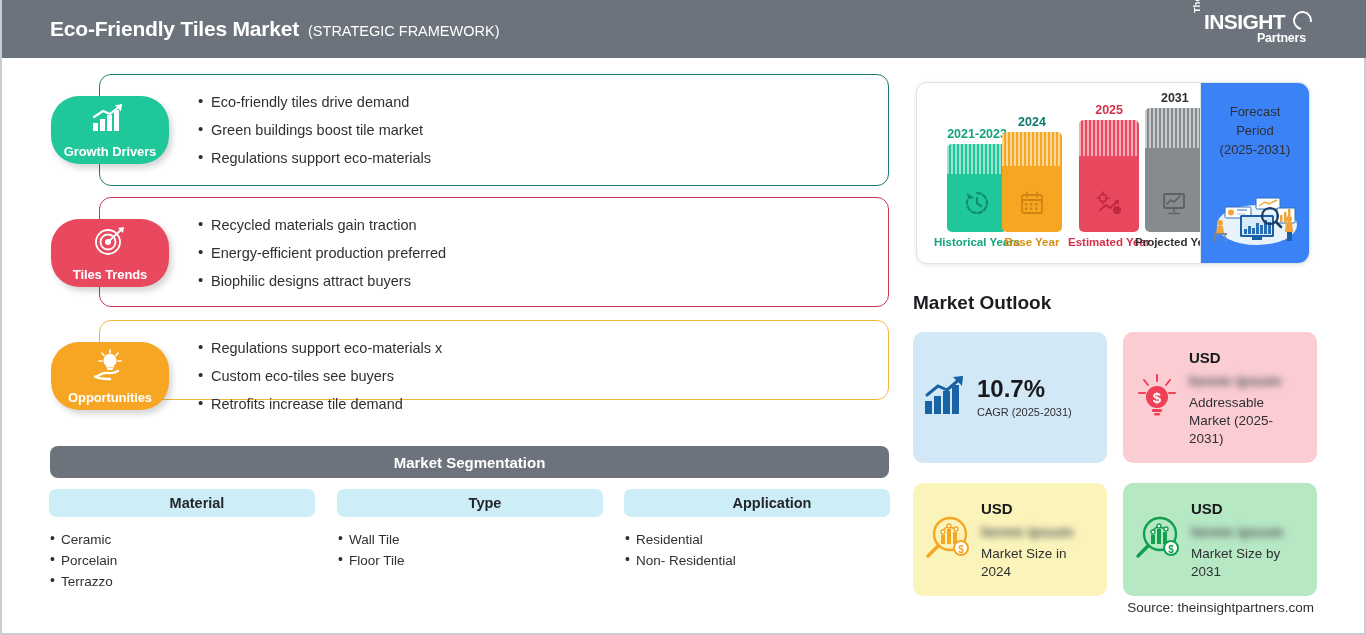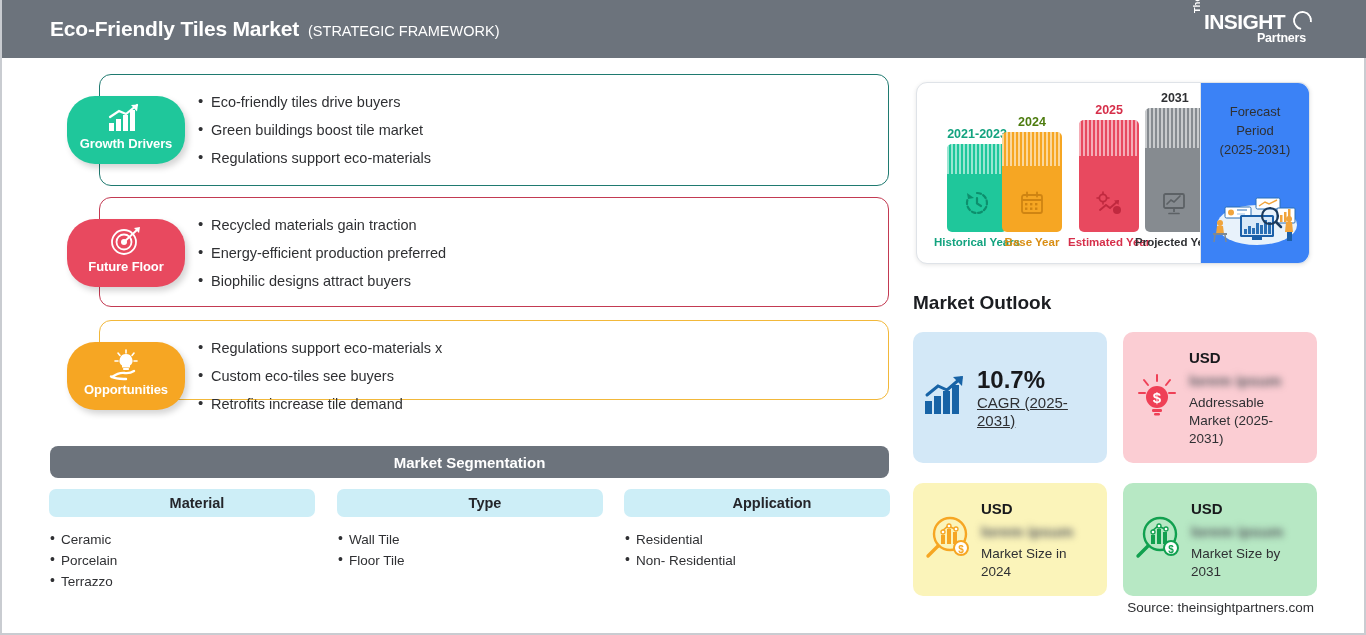--- a/index.html
+++ b/index.html
@@ -77,23 +77,22 @@
     content: "•"; position: absolute; left: 0; top: -1px;
     font-size: 15px; color: #2f3033;
   }
 
   .badge {
     position: absolute;
     width: 118px; height: 68px;
     border-radius: 28px;
     display: flex; flex-direction: column;
     align-items: center; justify-content: flex-end;
-    padding-bottom: 13px;
+    padding-bottom: 5px;
     box-shadow: 3px 4px 6px rgba(0,0,0,0.17);
-    margin-left: 16px;
   }
   .badge-label {
     color: #ffffff; font-size: 13px; font-weight: bold;
     white-space: nowrap; letter-spacing: -0.1px;
   }
   .badge-icon { position: absolute; top: 7px; left: 50%; transform: translateX(-50%); }
   #badge-growth { left: 49px; top: 96px;  background: #1fc79b; }
   #badge-trends { left: 49px; top: 219px; background: #e8495f; }
   #badge-opps   { left: 49px; top: 342px; background: #f6a623; justify-content: flex-end; }
 
@@ -177,21 +176,21 @@
   .ocard { position: absolute; border-radius: 10px; }
   #ocard-cagr { left: 911px; top: 332px; width: 194px; height: 131px; background: #d3e8f7; }
   #ocard-addr { left: 1121px; top: 332px; width: 194px; height: 131px; background: #fbcdd3; }
   #ocard-2024 { left: 911px; top: 483px; width: 194px; height: 113px; background: #fbf4ba; }
   #ocard-2031 { left: 1121px; top: 483px; width: 194px; height: 113px; background: #b7e8c4; }
 
   .ocard-inner { display: flex; height: 100%; align-items: center; padding: 0 10px; }
   .ocard-icon { flex: 0 0 auto; margin-right: 8px; }
   .ocard-text { flex: 1 1 auto; }
   .ocard-big { font-size: 24px; font-weight: bold; color: #18191c; line-height: 28px; }
-  .ocard-sub { font-size: 15px; color: #2f3033; line-height: 18px; text-decoration: underline; }
+  .ocard-sub { font-size: 11px; color: #2f3033; line-height: 18px; }
   .ocard-usd { font-size: 15px; font-weight: bold; color: #18191c; line-height: 21px; }
   .ocard-blur {
     font-size: 15.5px; font-weight: bold; color: #55585e;
     filter: blur(3.6px); line-height: 21px; margin: 2px 0 3px 0;
     user-select: none;
   }
   .ocard-label { font-size: 13.5px; color: #2f3033; line-height: 18px; }
   #source-text {
     position: absolute; right: 50px; top: 600px;
     font-size: 13.5px; color: #2f3033;
@@ -210,21 +209,21 @@
     <div id="logo">
       <span class="logo-the">The</span>
       <span class="logo-insight">INSIGHT</span>
       <span class="logo-arc"></span>
       <span class="logo-partners">Partners</span>
     </div>
   </div>
 
   <div class="drv-box" id="box-growth">
     <ul class="drv-list">
-      <li>Eco-friendly tiles drive buyers</li>
+      <li>Eco-friendly tiles drive demand</li>
       <li>Green buildings boost tile market</li>
       <li>Regulations support eco-materials</li>
     </ul>
   </div>
   <div class="drv-box" id="box-trends">
     <ul class="drv-list">
       <li>Recycled materials gain traction</li>
       <li>Energy-efficient production preferred</li>
       <li>Biophilic designs attract buyers</li>
     </ul>
@@ -254,21 +253,21 @@
   <div class="badge" id="badge-trends">
     <span class="badge-icon">
       <svg width="38" height="30" viewBox="0 0 38 30">
         <circle cx="17" cy="16" r="12" stroke="#fff" stroke-width="1.8" fill="none"></circle>
         <circle cx="17" cy="16" r="7.5" stroke="#fff" stroke-width="1.8" fill="none"></circle>
         <circle cx="17" cy="16" r="3" fill="#fff"></circle>
         <path d="M17 16 L31 3" stroke="#fff" stroke-width="1.9" stroke-linecap="round"></path>
         <path d="M27 2 L33 1 L32 7 Z" fill="#fff"></path>
       </svg>
     </span>
-    <span class="badge-label">Future Floor</span>
+    <span class="badge-label">Tiles Trends</span>
   </div>
 
   <div class="badge" id="badge-opps">
     <span class="badge-icon">
       <svg width="40" height="32" viewBox="0 0 40 32">
         <g stroke="#fff" stroke-width="1.6" stroke-linecap="round">
           <line x1="20" y1="1" x2="20" y2="4"></line>
           <line x1="12" y1="4" x2="14" y2="6.5"></line>
           <line x1="28" y1="4" x2="26" y2="6.5"></line>
           <line x1="9" y1="12" x2="12" y2="12"></line>
@@ -329,21 +328,21 @@
             <path d="M13 3 a10 10 0 1 1 -9.2 6" stroke="#0d8f6d" stroke-width="2.2" fill="none" stroke-linecap="round" stroke-dasharray="4 2.5"></path>
             <path d="M3 3 L4 9 L10 8 Z" fill="#0d8f6d"></path>
             <path d="M13 8 v5.5 l4 2.5" stroke="#0d8f6d" stroke-width="2.2" fill="none" stroke-linecap="round"></path>
           </svg>
         </span>
       </div>
       <div class="fc-cap" style="color:#13a37f">Historical Years</div>
     </div>
 
     <div class="fc-bar-group" id="fcg-1">
-      <div class="fc-year" style="color:#4d7c0f">2024</div>
+      <div class="fc-year" style="color:#0f766e">2024</div>
       <div class="fc-bar" style="height:100px;background:#f6a623">
         <div class="fc-stripes" style="height:34px;background:repeating-linear-gradient(90deg,#ffffff 0 2px,transparent 2px 4px)"></div>
         <span class="fc-bar-icon">
           <svg width="26" height="26" viewBox="0 0 26 26">
             <rect x="3" y="5" width="20" height="18" rx="2" stroke="#cf8412" stroke-width="1.8" fill="none"></rect>
             <line x1="3" y1="10" x2="23" y2="10" stroke="#cf8412" stroke-width="1.8"></line>
             <line x1="8" y1="2.5" x2="8" y2="6.5" stroke="#cf8412" stroke-width="1.8" stroke-linecap="round"></line>
             <line x1="18" y1="2.5" x2="18" y2="6.5" stroke="#cf8412" stroke-width="1.8" stroke-linecap="round"></line>
             <g fill="#cf8412">
               <rect x="6" y="13" width="2.4" height="2.4"></rect>

